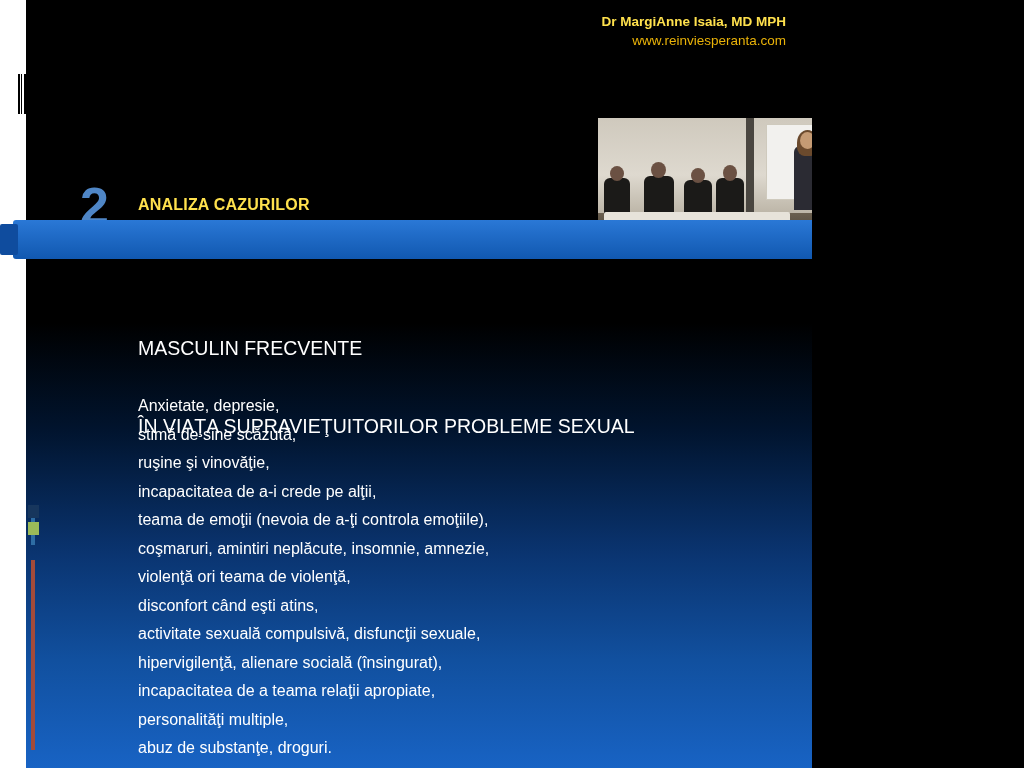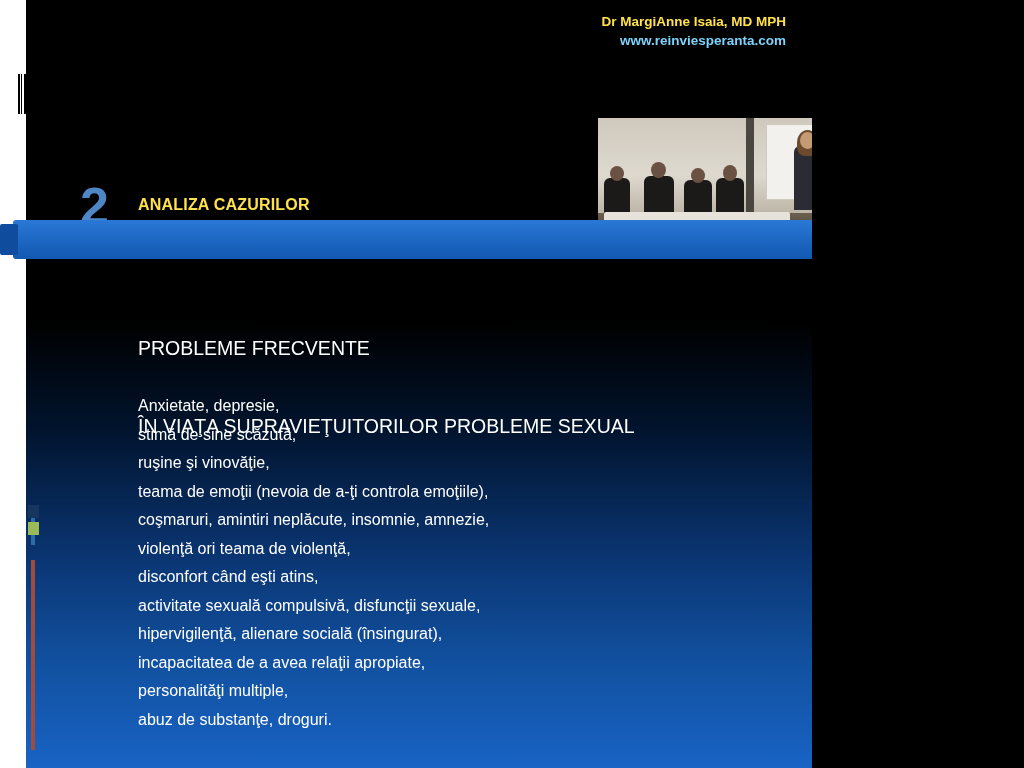--- a/index.html
+++ b/index.html
@@ -106,22 +106,22 @@
     position: absolute;
     right: 26px;
     top: 12px;
     text-align: right;
     color: #ffe14d;
     font-size: 13.5px;
     font-weight: bold;
     line-height: 19px;
   }
   .header-right .line2 {
-    color: #7dd3fc;
-    font-weight: bold;
+    color: #eab308;
+    font-weight: normal;
   }
   
   .slide-number {
     position: absolute;
     left: 80px;
     top: 180px;
     font-size: 52px;
     color: #4f86c6;
     font-weight: bold;
     line-height: 52px;
@@ -274,31 +274,32 @@
     <div class="head" style="left:240px;top:42px; width:22px; height:22px; background:#4c3a2c;"></div>
   </div>
 
   <div class="slide-number">2</div>
   <div class="section-label">ANALIZA CAZURILOR</div>
 
   <div class="band"></div>
   <div class="band-cap"></div>
 
   <div class="title-block">
-    <div>PROBLEME FRECVENTE</div>
+    <div>MASCULIN FRECVENTE</div>
     <div>ÎN VIAŢA SUPRAVIEŢUITORILOR PROBLEME SEXUAL</div>
   </div>
 
   <div class="body-block">
     <div>Anxietate, depresie,</div>
     <div>stimă de sine scăzută,</div>
     <div>ruşine şi vinovăţie,</div>
+    <div>incapacitatea de a-i crede pe alţii,</div>
     <div>teama de emoţii (nevoia de a-ţi controla emoţiile),</div>
     <div>coşmaruri, amintiri neplăcute, insomnie, amnezie,</div>
     <div>violenţă ori teama de violenţă,</div>
     <div>disconfort când eşti atins,</div>
     <div>activitate sexuală compulsivă, disfuncţii sexuale,</div>
     <div>hipervigilenţă, alienare socială (însingurat),</div>
-    <div>incapacitatea de a avea relaţii apropiate,</div>
+    <div>incapacitatea de a teama relaţii apropiate,</div>
     <div>personalităţi multiple,</div>
     <div>abuz de substanţe, droguri.</div>
   </div>
 </div>
 
 </body></html>

